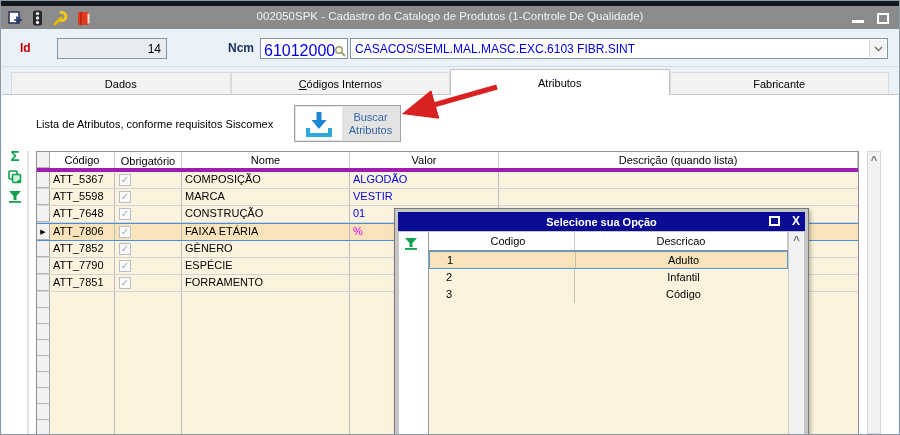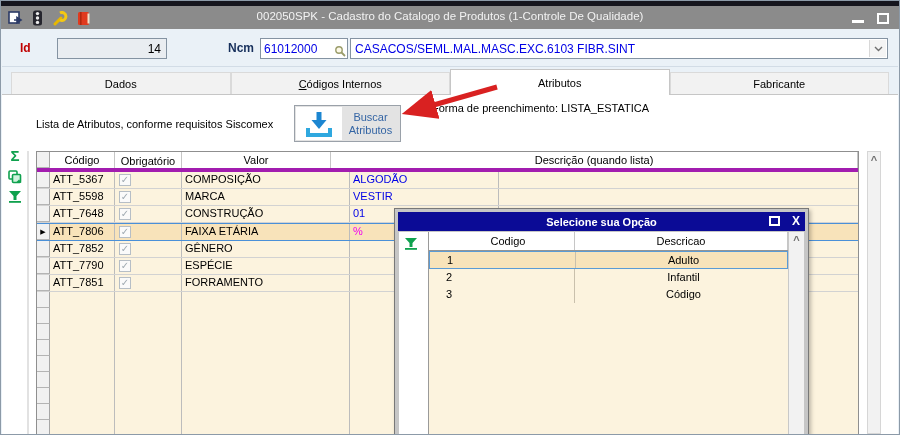--- a/index.html
+++ b/index.html
@@ -19,21 +19,21 @@
   .btn-min { width:12px; height:3px; background:#FFF; margin-top:6px; }
   .btn-max { width:12px; height:11px; border:2px solid #FFF; }
   
   .formrow { position:absolute; top:29px; left:1px; right:1px; height:37px;
     background:#EAF1F7; border-bottom:1px solid #D2DCE6; }
   .id-label { position:absolute; left:18px; top:11px; color:#C00000; font-weight:bold; font-size:12px; }
   .id-box { position:absolute; left:55px; top:8px; width:110px; height:21px;
     background:#E9EDF1; border:1px solid #8493A2; text-align:right; padding:3px 5px 0 0; font-size:12px; }
   .ncm-label { position:absolute; left:226px; top:11px; color:#17305C; font-weight:bold; font-size:12px; }
   .ncm-input { position:absolute; left:258px; top:8px; width:88px; height:21px;
-    background:#FFF; border:1px solid #8493A2; color:#0000E6; font-size:12px; padding:3px 0 0 3px; }
+    background:#FFF; border:1px solid #8493A2; color:#0000E6; font-size:16px; padding:3px 0 0 3px; }
   .ncm-input svg { position:absolute; right:1px; bottom:1px; }
   .ncm-combo { position:absolute; left:348px; top:8px; width:538px; height:21px;
     background:#FFF; border:1px solid #8493A2; color:#0000E6; font-size:12px; padding:3px 20px 0 4px;
     white-space:nowrap; overflow:hidden; }
   .combo-btn { position:absolute; right:1px; top:1px; width:17px; height:17px;
     background:#F4F4F4; border-left:1px solid #D8D8D8; display:flex; align-items:center; justify-content:center; }
   
   .tabbar { position:absolute; top:68px; left:1px; right:1px; height:26px;
     background:#EAF1F7; display:flex; padding:0 9px; border-bottom:1px solid #C6C6C6; }
   .tab { flex:1; display:flex; align-items:center; justify-content:center;
@@ -176,21 +176,20 @@
       <span class="buscar-iconbox">
         <svg width="32" height="28" viewBox="0 0 32 28">
             <path d="M16 2 v9" stroke="#1C86D1" stroke-width="5"></path>
             <path d="M8.5 10 L16 19 L23.5 10 z" fill="#1C86D1"></path>
             <path d="M5 18 v7 h22 v-7" stroke="#2FA8DF" stroke-width="4" fill="none"></path>
           </svg>
       </span>
       <span class="buscar-text"><span>Buscar</span><br><span>Atributos</span></span>
     </button>
 
-    <div class="fill-mode">Forma de preenchimento: LISTA_ESTATICA</div>
 
     <div class="side-rule"></div>
     <div class="side-icons">
       <span class="sigma">Σ</span>
       <span>
           <svg width="15" height="15" viewBox="0 0 15 15">
             <rect x="1" y="1" width="8" height="8" rx="1" fill="none" stroke="#0FA14E" stroke-width="1.6"></rect>
             <rect x="4.5" y="4.5" width="8" height="8" rx="1" fill="#CFF2DD" stroke="#0FA14E" stroke-width="1.6"></rect>
             <path d="M8 12.5 L13.5 12.5 L11 9.5 z" fill="#0FA14E"></path>
           </svg>
@@ -201,20 +200,21 @@
             <rect x="1" y="11" width="12" height="1.8" fill="#0FA14E"></rect>
           </svg>
         </span>
     </div>
 
     <div class="grid">
       <div class="grid-header">
           <div class="c-ind"></div>
           <div class="hc c-cod">Código</div>
           <div class="hc c-obr">Obrigatório</div>
+          <div class="hc c-nom">Nome</div>
           <div class="hc c-val">Valor</div>
           <div class="hc c-des">Descrição (quando lista)</div>
         </div>
       <div>
           <div class="grow data">
             <div class="c-ind"></div>
             <div class="cell c-cod">ATT_5367</div>
             <div class="cell c-obr"><span class="chk">✓</span></div>
             <div class="cell c-nom">COMPOSIÇÃO</div>
             <div class="cell c-val val-blue">ALGODÃO</div>

